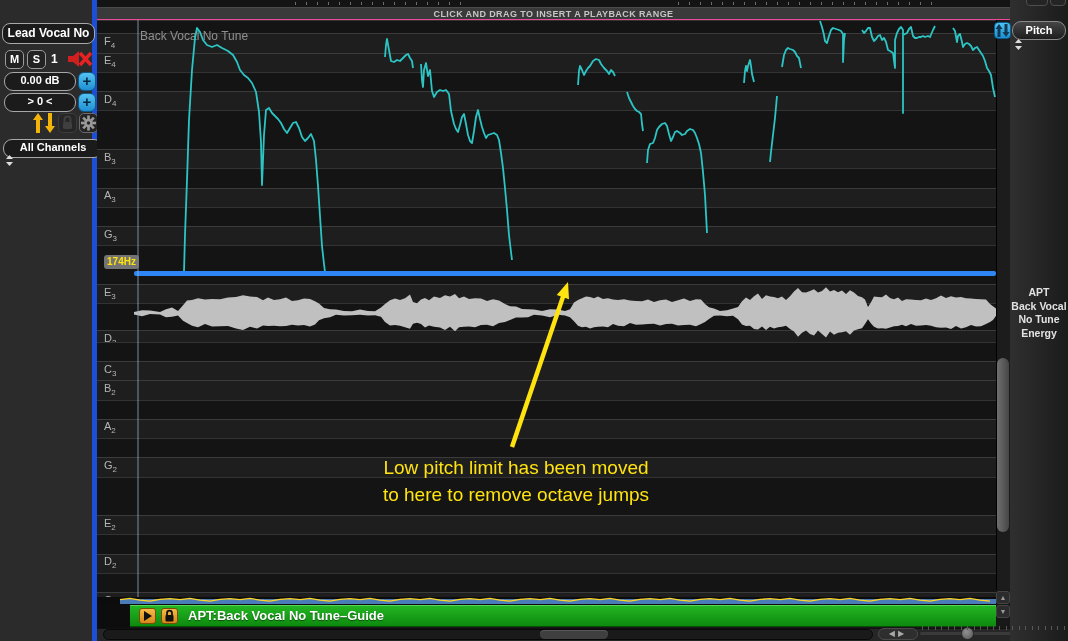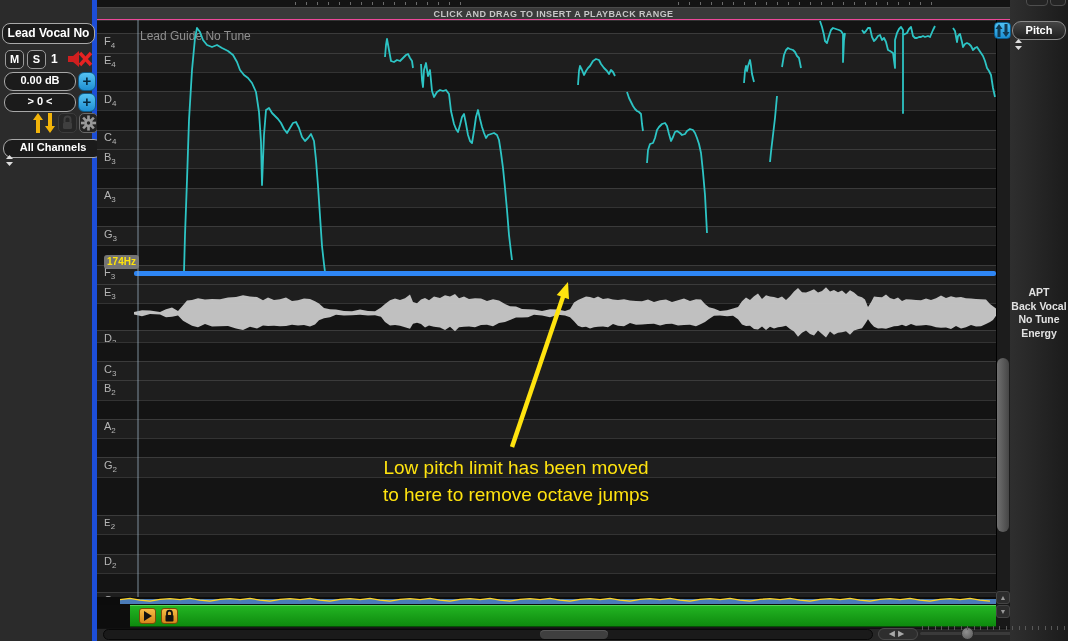--- a/index.html
+++ b/index.html
@@ -187,38 +187,32 @@
         <span class="note-label" style="top: 1.635px;"><span>F</span><sub>4</sub></span>
       </div>
       <div class="row w" style="top: 32.67px; height: 19.27px;">
         <span class="note-label" style="top: 1.635px;"><span>E</span><sub>4</sub></span>
       </div>
       <div class="row b" style="top: 51.94px; height: 19.27px;"></div>
       <div class="row w" style="top: 71.21px; height: 19.27px;">
         <span class="note-label" style="top: 1.635px;"><span>D</span><sub>4</sub></span>
       </div>
       <div class="row b" style="top: 90.48px; height: 19.27px;"></div>
-      <div class="row w" style="top: 109.75px; height: 19.27px;">
-        <span class="note-label" style="top: 1.635px;"><span>C</span><sub>4</sub></span>
-      </div>
       <div class="row w" style="top: 129.02px; height: 19.27px;">
         <span class="note-label" style="top: 1.635px;"><span>B</span><sub>3</sub></span>
       </div>
       <div class="row b" style="top: 148.29px; height: 19.27px;"></div>
       <div class="row w" style="top: 167.56px; height: 19.27px;">
         <span class="note-label" style="top: 1.635px;"><span>A</span><sub>3</sub></span>
       </div>
       <div class="row b" style="top: 186.83px; height: 19.27px;"></div>
       <div class="row w" style="top: 206.1px; height: 19.27px;">
         <span class="note-label" style="top: 1.635px;"><span>G</span><sub>3</sub></span>
       </div>
       <div class="row b" style="top: 225.37px; height: 19.27px;"></div>
-      <div class="row w" style="top: 244.64px; height: 19.27px;">
-        <span class="note-label" style="top: 1.635px;"><span>F</span><sub>3</sub></span>
-      </div>
       <div class="row w" style="top: 263.91px; height: 19.27px;">
         <span class="note-label" style="top: 1.635px;"><span>E</span><sub>3</sub></span>
       </div>
       <div class="row b" style="top: 283.18px; height: 19.27px;"></div>
       <div class="row w" style="top: 302.45px; height: 19.27px; margin-top: 8px;">
         <span class="note-label" style="top: 1.635px;"><span>D</span><sub>3</sub></span>
       </div>
       <div class="row b" style="top: 321.72px; height: 19.27px;"></div>
       <div class="row w" style="top: 340.99px; height: 19.27px;">
         <span class="note-label" style="top: 1.635px;"><span>C</span><sub>3</sub></span>
@@ -228,33 +222,33 @@
       </div>
       <div class="row b" style="top: 379.53px; height: 19.27px;"></div>
       <div class="row w" style="top: 398.8px; height: 19.27px;">
         <span class="note-label" style="top: 1.635px;"><span>A</span><sub>2</sub></span>
       </div>
       <div class="row b" style="top: 418.07px; height: 19.27px;"></div>
       <div class="row w" style="top: 437.34px; height: 19.27px;">
         <span class="note-label" style="top: 1.635px;"><span>G</span><sub>2</sub></span>
       </div>
       <div class="row b" style="top: 456.61px; height: 19.27px;"></div>
-      <div class="row w" style="top: 495.15px; height: 19.27px; font-family: Liberation Mono, monospace;">
+      <div class="row w" style="top: 495.15px; height: 19.27px;">
         <span class="note-label" style="top: 1.635px;"><span>E</span><sub>2</sub></span>
       </div>
       <div class="row b" style="top: 514.42px; height: 19.27px;"></div>
       <div class="row w" style="top: 533.69px; height: 19.27px;">
         <span class="note-label" style="top: 1.635px;"><span>D</span><sub>2</sub></span>
       </div>
       <div class="row b" style="top: 552.96px; height: 19.27px;"></div>
       <div class="row w" style="top: 572.23px; height: 19.27px;">
         <span class="note-label" style="top: 1.635px;"><span>C</span></span>
       </div>
     </div>
-  <div class="abs" id="track-name">Lead Guide No Tune</div>
+  <div class="abs" id="track-name">Back Vocal No Tune</div>
 
   <svg class="abs" id="overlay" width="899" height="585">
       <path d="M37 292 L45 290.2 L53 290.4 L63 292 L69 289.2 L75 287.4 L81 291 L86 285.2 L90 280.4 L95 280 L101 278.2 L108 279.4 L115 279 L123 279.2 L131 277.4 L139 277 L146 275.2 L153 276.4 L160 277 L166 280.2 L171 277.4 L177 280 L183 279.2 L189 277.4 L195 281 L201 280.2 L207 278.4 L213 279 L218 281.2 L222 283.4 L227 288 L233 289.2 L239 289.4 L247 291 L255 291.2 L263 289.4 L271 291 L278 291.2 L284 287.4 L288 284 L293 280.2 L298 278.4 L303 280 L308 278.2 L313 274.4 L316 282 L320 283.2 L324 279.4 L328 278 L332 280.2 L337 276.4 L343 278 L348 275.2 L353 276.4 L358 274 L362 278.2 L367 276.4 L372 279 L378 278.2 L384 278.4 L390 281 L396 279.2 L402 280.4 L408 284 L413 286.2 L419 286.4 L425 289 L431 289.2 L437 289.4 L445 291 L453 289.2 L461 289.4 L468 291 L473 289.2 L477 282.4 L481 280 L485 278.2 L489 276.4 L493 277 L497 278.2 L501 276.4 L506 279 L511 278.2 L516 279.4 L521 280 L527 279.2 L533 280.4 L539 281 L545 281.2 L551 279.4 L557 282 L563 280.2 L569 279.4 L575 282 L581 280.2 L587 278.4 L593 281 L599 279.2 L604 279.4 L608 284 L612 287.2 L617 288.4 L623 291 L630 290.2 L636 288.4 L641 287 L645 281.2 L649 277.4 L653 280 L657 276.2 L661 273.4 L665 279 L669 275.2 L673 276.4 L677 277 L681 278.2 L685 276.4 L689 280 L693 276.2 L697 271.4 L701 268 L705 272.2 L709 272.4 L713 271 L717 269.2 L721 272.4 L725 271 L729 267.2 L733 271.4 L737 270 L741 272.2 L745 270.4 L749 274 L753 270.2 L757 272.4 L761 276 L765 277.2 L768 279.4 L771 287 L774 282.2 L777 276.4 L781 277 L785 277.2 L789 274.4 L793 278 L797 279.2 L801 277.4 L805 281 L809 279.2 L814 279.4 L819 280 L824 280.2 L829 278.4 L834 280 L839 278.2 L844 275.4 L849 278 L854 276.2 L859 277.4 L864 277 L869 278.2 L874 278.4 L879 279 L884 279.2 L889 279.4 L893 284 L896 286.2 L899 288.4 L899 295.76 L896 299.91999999999996 L893 301.97999999999996 L889 304.04 L884 306.35999999999996 L879 306.58 L874 304.96 L869 307.28 L864 308.42 L859 305.88 L854 309.12 L849 307.5 L844 307.72 L839 307.28 L834 305.65999999999997 L829 304.96 L824 305.44 L819 305.65999999999997 L814 304.04 L809 306.35999999999996 L805 304.74 L801 305.88 L797 306.35999999999996 L793 307.5 L789 308.64 L785 308.2 L781 308.42 L777 306.8 L774 303.59999999999997 L771 299.21999999999997 L768 304.04 L765 308.2 L761 309.34 L757 310.48 L753 314.64 L749 311.18 L745 312.32 L741 312.79999999999995 L737 314.86 L733 311.4 L729 317.4 L725 313.94 L721 310.48 L717 315.56 L713 313.94 L709 310.48 L705 312.79999999999995 L701 316.7 L697 311.4 L693 309.12 L689 305.65999999999997 L685 306.8 L681 307.28 L677 308.42 L673 306.8 L669 310.03999999999996 L665 306.58 L661 309.56 L657 309.12 L653 305.65999999999997 L649 305.88 L645 304.52 L641 299.21999999999997 L636 295.76 L630 296.23999999999995 L623 295.53999999999996 L617 295.76 L612 299 L608 301.97999999999996 L604 304.04 L599 306.35999999999996 L593 304.74 L587 304.96 L581 305.44 L575 303.82 L569 304.04 L563 305.44 L557 303.82 L551 304.04 L545 304.52 L539 304.74 L533 303.12 L527 306.35999999999996 L521 305.65999999999997 L516 304.04 L511 307.28 L506 306.58 L501 306.8 L497 307.28 L493 308.42 L489 306.8 L485 307.28 L481 305.65999999999997 L477 301.28 L473 297.15999999999997 L468 295.53999999999996 L461 294.84 L453 297.15999999999997 L445 295.53999999999996 L437 294.84 L431 297.15999999999997 L425 297.38 L419 297.6 L413 299.91999999999996 L408 301.97999999999996 L402 303.12 L396 306.35999999999996 L390 304.74 L384 304.96 L378 307.28 L372 306.58 L367 306.8 L362 307.28 L358 311.18 L353 306.8 L348 310.03999999999996 L343 307.5 L337 306.8 L332 305.44 L328 307.5 L324 304.04 L320 302.67999999999995 L316 303.82 L313 308.64 L308 307.28 L303 305.65999999999997 L298 304.96 L293 305.44 L288 301.97999999999996 L284 296.68 L278 295.32 L271 295.53999999999996 L263 294.84 L255 295.32 L247 295.53999999999996 L239 294.84 L233 297.15999999999997 L227 298.3 L222 300.36 L218 304.52 L213 306.58 L207 304.96 L201 305.44 L195 304.74 L189 305.88 L183 306.35999999999996 L177 305.65999999999997 L171 305.88 L166 305.44 L160 308.42 L153 306.8 L146 310.03999999999996 L139 308.42 L131 305.88 L123 306.35999999999996 L115 306.58 L108 304.04 L101 307.28 L95 305.65999999999997 L90 303.12 L86 300.84 L81 295.53999999999996 L75 296.68 L69 297.15999999999997 L63 294.62 L53 293.92 L45 296.23999999999995 L37 294.62 Z" fill="#c9c9c9" opacity="0.95"></path>
       <polyline points="87,252 88,215 90,160 92,100 95,50 98,18 100,8 103,12 106,20 110,25 115,27 120,25 125,28 131,31 136,35 140,42 143,50 147,55 151,58 155,63 159,72 162,92 164,122 165,165 167,115 169,90 172,88 175,93 178,96 181,99 184,103 187,109 190,113 193,108 196,103 199,102 202,108 205,117 208,121 211,118 214,114 217,121 219,140 221,166 223,196 225,226 227,244 228,252" fill="none" stroke="#2dc4c4" stroke-width="1.8" stroke-linejoin="round"></polyline>
       <polyline points="288,37 289,25 290,19 292,30 294,41 297,42 300,40 303,41 306,38 309,35 311,34 313,38 315,41 316,48" fill="none" stroke="#2dc4c4" stroke-width="1.8" stroke-linejoin="round"></polyline>
       <polyline points="324,44 325,60 326,67 327,50 329,43 331,56 333,50 335,71 337,77 340,72 343,70 346,71 349,70 352,74 354,91 357,104 359,109 361,112 363,105 365,97 367,94 369,104 371,115 373,121 375,123 377,111 379,97 381,90 383,99 385,107 387,113 389,118 391,115 394,114 397,113 400,115 402,120 404,133 406,148 408,168 410,190 412,215 414,232 415,240" fill="none" stroke="#2dc4c4" stroke-width="1.8" stroke-linejoin="round"></polyline>
       <polyline points="481,65 482,51 483,46 485,50 487,55 489,51 491,48 493,46 496,41 499,39 502,40 504,44 507,48 510,51 512,54 514,50 516,52 518,56" fill="none" stroke="#2dc4c4" stroke-width="1.8" stroke-linejoin="round"></polyline>
       <polyline points="530,72 532,78 534,82 536,86 538,89 540,91 542,92 544,94 545,104 546,111" fill="none" stroke="#2dc4c4" stroke-width="1.8" stroke-linejoin="round"></polyline>
       <polyline points="550,143 551,130 553,124 556,123 558,118 560,110 562,107 565,104 568,103 570,106 572,114 574,121 576,117 578,112 580,111 583,113 585,115 588,114 590,111 593,109 596,110 598,113 600,118 602,124 604,133 606,152 608,175 609,194 610,213" fill="none" stroke="#2dc4c4" stroke-width="1.8" stroke-linejoin="round"></polyline>
       <polyline points="647,63 648,51 649,46 650,51 651,46 653,40 654,46 655,54 657,62" fill="none" stroke="#2dc4c4" stroke-width="1.8" stroke-linejoin="round"></polyline>
@@ -289,20 +283,21 @@
       <svg width="15" height="14" viewBox="0 0 15 14">
           <polygon points="4,2 12,7 4,12" fill="#111"></polygon>
         </svg>
     </div>
     <div class="orange-chip" style="left:31px;">
       <svg width="15" height="14" viewBox="0 0 15 14">
         <rect x="3.5" y="6" width="8" height="6.5" rx="1" fill="#111"></rect>
         <path d="M5 6 V4.2 a2.5 2.5 0 0 1 5 0 V6" fill="none" stroke="#111" stroke-width="1.8"></path>
       </svg>
     </div>
+    <div id="guide-label">APT:Back Vocal No Tune–Guide</div>
   </div>
 
   <div class="abs" id="bottom-row"></div>
   <div class="abs" id="hscroll-track"></div>
   <div class="abs" id="hscroll-thumb"></div>
   <div class="abs" id="page-arrows">
     <span>◀</span><span>▶</span>
   </div>
   <div class="abs" id="zoom-track"></div>
   <div class="abs" id="zoom-thumb"></div>

